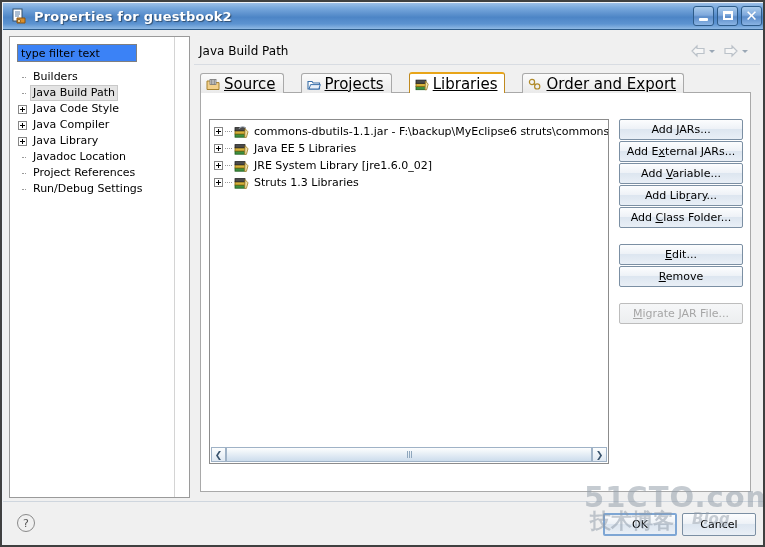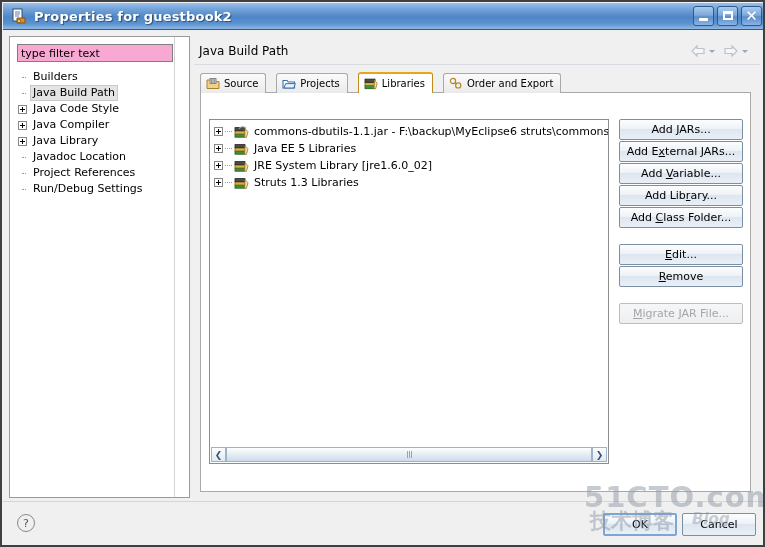--- a/index.html
+++ b/index.html
@@ -54,22 +54,22 @@
     background:#f0f0f0;
     box-sizing:border-box;
   }
   
   .leftpanel{
     position:absolute;left:6px;top:6px;width:181px;height:462px;
     background:#fff;border:1px solid #9a9a9a;box-sizing:border-box;
   }
   .filter-wrap{position:absolute;left:7px;top:7px;}
   .filter-input{
-    width:156px;height:18px;
-    border:1px solid #7f7f7f;background:#f9a8d4;
+    width:120px;height:18px;
+    border:1px solid #7f7f7f;background:#3b82f6;
     font-family:"DejaVu Sans","Liberation Sans",sans-serif;font-size:11px;
     padding:0 3px;box-sizing:border-box;color:#000;outline:none;
   }
   .tree{position:absolute;left:8px;top:32px;width:160px;}
   .tree-row{height:16px;display:flex;align-items:center;white-space:nowrap;position:relative;}
   .tree-expander{
     width:9px;height:9px;border:1px solid #868686;background:#fff;
     box-sizing:border-box;position:relative;margin-right:3px;flex:0 0 auto;
   }
   .tree-expander::before{content:"";position:absolute;left:1px;top:3px;width:5px;height:1px;background:#000;}
@@ -100,23 +100,24 @@
   .titlesep{
     position:absolute;left:0px;top:28px;width:566px;height:1px;background:#d8dce2;
   }
 
   
   .tabstrip{position:absolute;left:6px;top:36px;height:21px;display:flex;align-items:flex-end;z-index:3;}
   .tab{
     height:20px;display:flex;align-items:center;gap:4px;padding:0 7px 0 5px;
     border:1px solid #a9a9a9;border-bottom:none;
     background:linear-gradient(to bottom,#fbfbfb,#eaeaea);
-    font-size:10px;margin-right:10px;box-sizing:border-box;
+    font-size:15px;margin-right:17px;box-sizing:border-box;
     border-top-left-radius:3px;border-top-right-radius:3px;
     position:relative;
+    text-decoration:underline;
   }
   .tab.active{
     height:21px;
     background:#fff;
     border-color:#c08a1f;
     border-top:2px solid #e8a519;
     z-index:4;
   }
   .tabicon{width:14px;height:13px;position:relative;flex:0 0 auto;}
 

